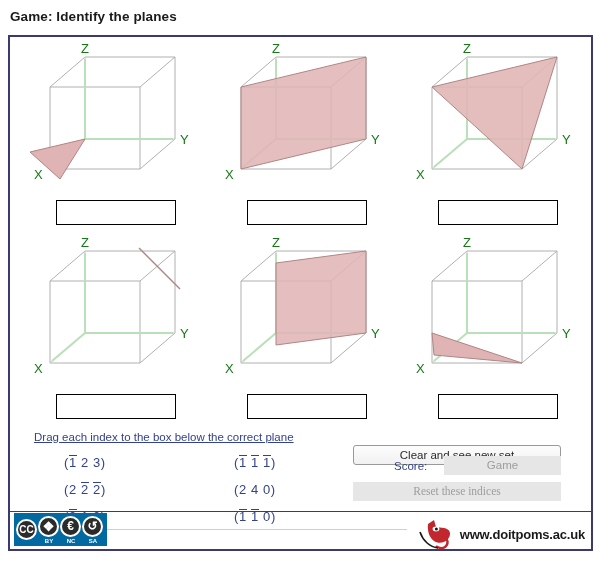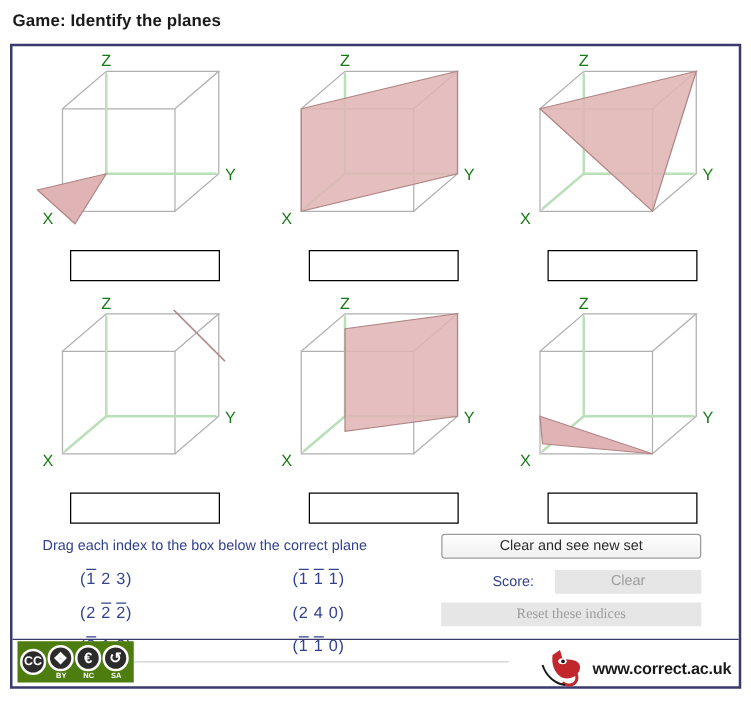--- a/index.html
+++ b/index.html
@@ -64,20 +64,21 @@
     left: 0; top: 390px;
     width: 581px;
     height: 122px;
   }
   .instruction {
     position: absolute;
     left: 24px; top: 4px;
     font-size: 11.5px;
     color: #33428e;
     white-space: nowrap;
+    text-decoration: underline;
   }
   .index-col { position: absolute; }
   .index-col.left  { left: 54px;  top: 28px; }
   .index-col.right { left: 224px; top: 28px; }
   .index-item {
     font-size: 13px;
     color: #33428e;
     margin-bottom: 12px;
     letter-spacing: 0.6px;
     white-space: nowrap;
@@ -85,21 +86,21 @@
   }
   .index-item .ob {
     border-top: 1px solid #33428e;
     padding-top: 0px;
     display: inline-block;
     line-height: 1.05;
   }
 
   .btn-clear {
     position: absolute;
-    left: 343px; top: 0px;
+    left: 343px; top: 18px;
     width: 208px; height: 20px;
     border: 1px solid #9a9a9a;
     border-radius: 3px;
     background: linear-gradient(#fdfdfd, #f1f1f1);
     color: #2b2b2b;
     font-size: 11.5px;
     font-family: "Liberation Sans", sans-serif;
     line-height: 18px;
     text-align: center;
     cursor: pointer;
@@ -140,21 +141,21 @@
   .footer {
     position: absolute;
     left: 0; top: 474px;
     width: 581px; height: 40px;
     border-top: 1px solid #3a3a6e;
   }
   .cc-badge {
     position: absolute;
     left: 4px; top: 1px;
     width: 93px; height: 33px;
-    background: #4d7c0f;
+    background: #0369a1;
     display: flex;
     align-items: center;
     padding-left: 2px;
   }
   .cc-ring {
     width: 21px; height: 21px;
     border-radius: 50%;
     background: #2b2b2b;
     border: 2px solid #ffffff;
     margin-right: 1px;
@@ -351,21 +352,21 @@
     </div>
 
     <div class="index-col right">
       <div class="index-item">(<span class="ob">1</span> <span class="ob">1</span> <span class="ob">1</span>)</div>
       <div class="index-item">(2 4 0)</div>
       <div class="index-item">(<span class="ob">1</span> <span class="ob">1</span> 0)</div>
     </div>
 
     <div class="btn-clear">Clear and see new set</div>
     <div class="score-label">Score:</div>
-    <div class="btn-score">Clear</div>
+    <div class="btn-score">Game</div>
     <div class="btn-reset">Reset these indices</div>
   </div>
 
   <div class="footer">
     <div class="sep-line"></div>
 
     <div class="cc-badge">
       <div class="cc-ring">
           <span>CC</span>
         </div>
@@ -390,17 +391,17 @@
     </div>
 
     <div class="doitpoms">
       <svg width="46" height="32" viewBox="0 0 46 32">
         <path d="M14,6 L20,2 L22,9 L30,10 C36,11 38,16 34,21 C31,25 24,26 20,23 C16,20 13,14 14,6 Z" fill="#c1272d"></path>
         <path d="M30,18 C34,21 35,26 31,29 C28,31 24,30 22,28" fill="none" stroke="#c1272d" stroke-width="2.4"></path>
         <path d="M6,14 C9,23 16,29 24,30" fill="none" stroke="#1a1a1a" stroke-width="1.6"></path>
         <ellipse cx="22" cy="11" rx="3.4" ry="2.4" fill="#ffffff"></ellipse>
         <circle cx="22.4" cy="11" r="1.5" fill="#1a1a1a"></circle>
       </svg>
-      <span class="doitpoms-text">www.correct.ac.uk</span>
+      <span class="doitpoms-text">www.doitpoms.ac.uk</span>
     </div>
   </div>
 
 </div>
 
 </body></html>

